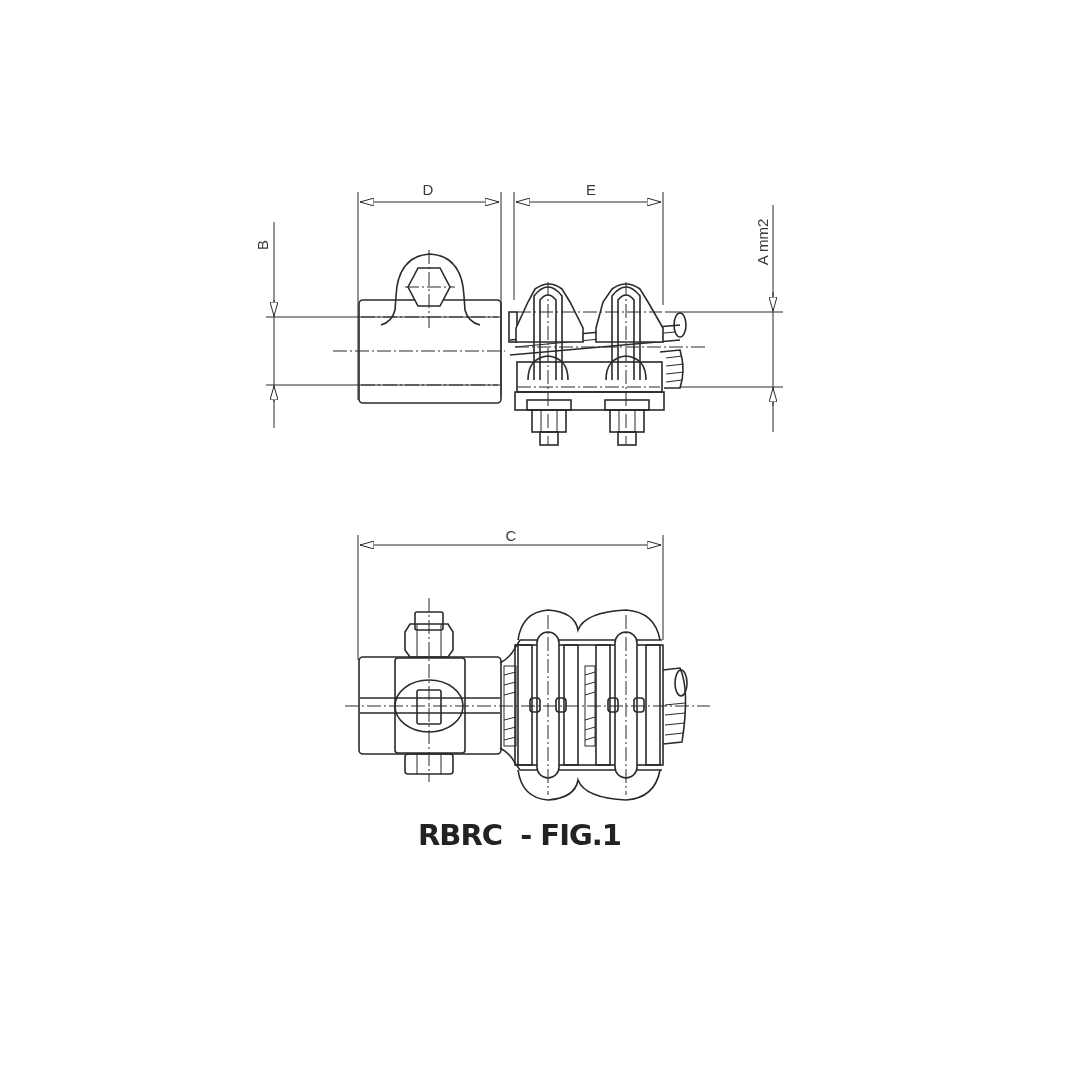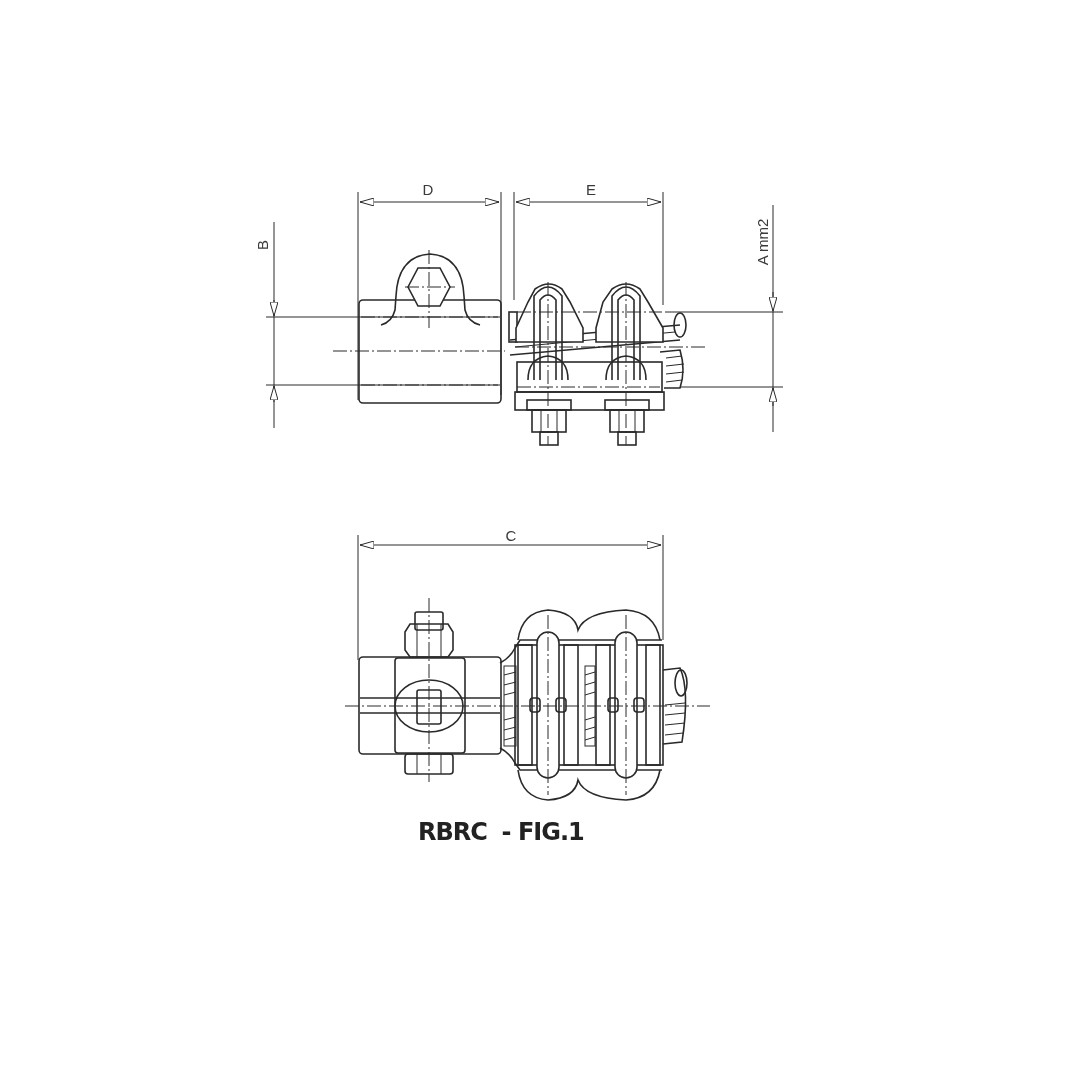--- a/index.html
+++ b/index.html
@@ -6,21 +6,21 @@
     body { width: 1080px; height: 1080px; position: relative; overflow: hidden; }
     svg { position: absolute; left: 0; top: 0; }
     .ln { stroke: #2a2a2a; stroke-width: 1.6; fill: none; }
     .thin { stroke: #2a2a2a; stroke-width: 1; fill: none; }
     .ctr { stroke: #2a2a2a; stroke-width: 1; fill: none; stroke-dasharray: 14 3 2 3; }
     .fillw { fill: #ffffff; }
     .dimtxt { font-family: "Liberation Sans", sans-serif; font-size: 15px; fill: #3a3a3a; }
     .caption {
       position: absolute; left: 418px; top: 818px;
       font-family: "DejaVu Sans", sans-serif; font-weight: bold;
-      font-size: 24px; color: #222222; letter-spacing: -1px;
+      font-size: 29px; color: #222222; letter-spacing: -1px;
       white-space: pre;
     }
   </style>
 </head>
 <body>
 
 <svg width="1080" height="1080" viewBox="0 0 1080 1080" xmlns="http://www.w3.org/2000/svg">
   <defs>
     <marker id="arrR" markerWidth="14" markerHeight="8" refX="14" refY="4" orient="auto" markerUnits="userSpaceOnUse">
       <path d="M0,0 L14,4 L0,8 Z" fill="#ffffff" stroke="#2a2a2a" stroke-width="1"></path>

